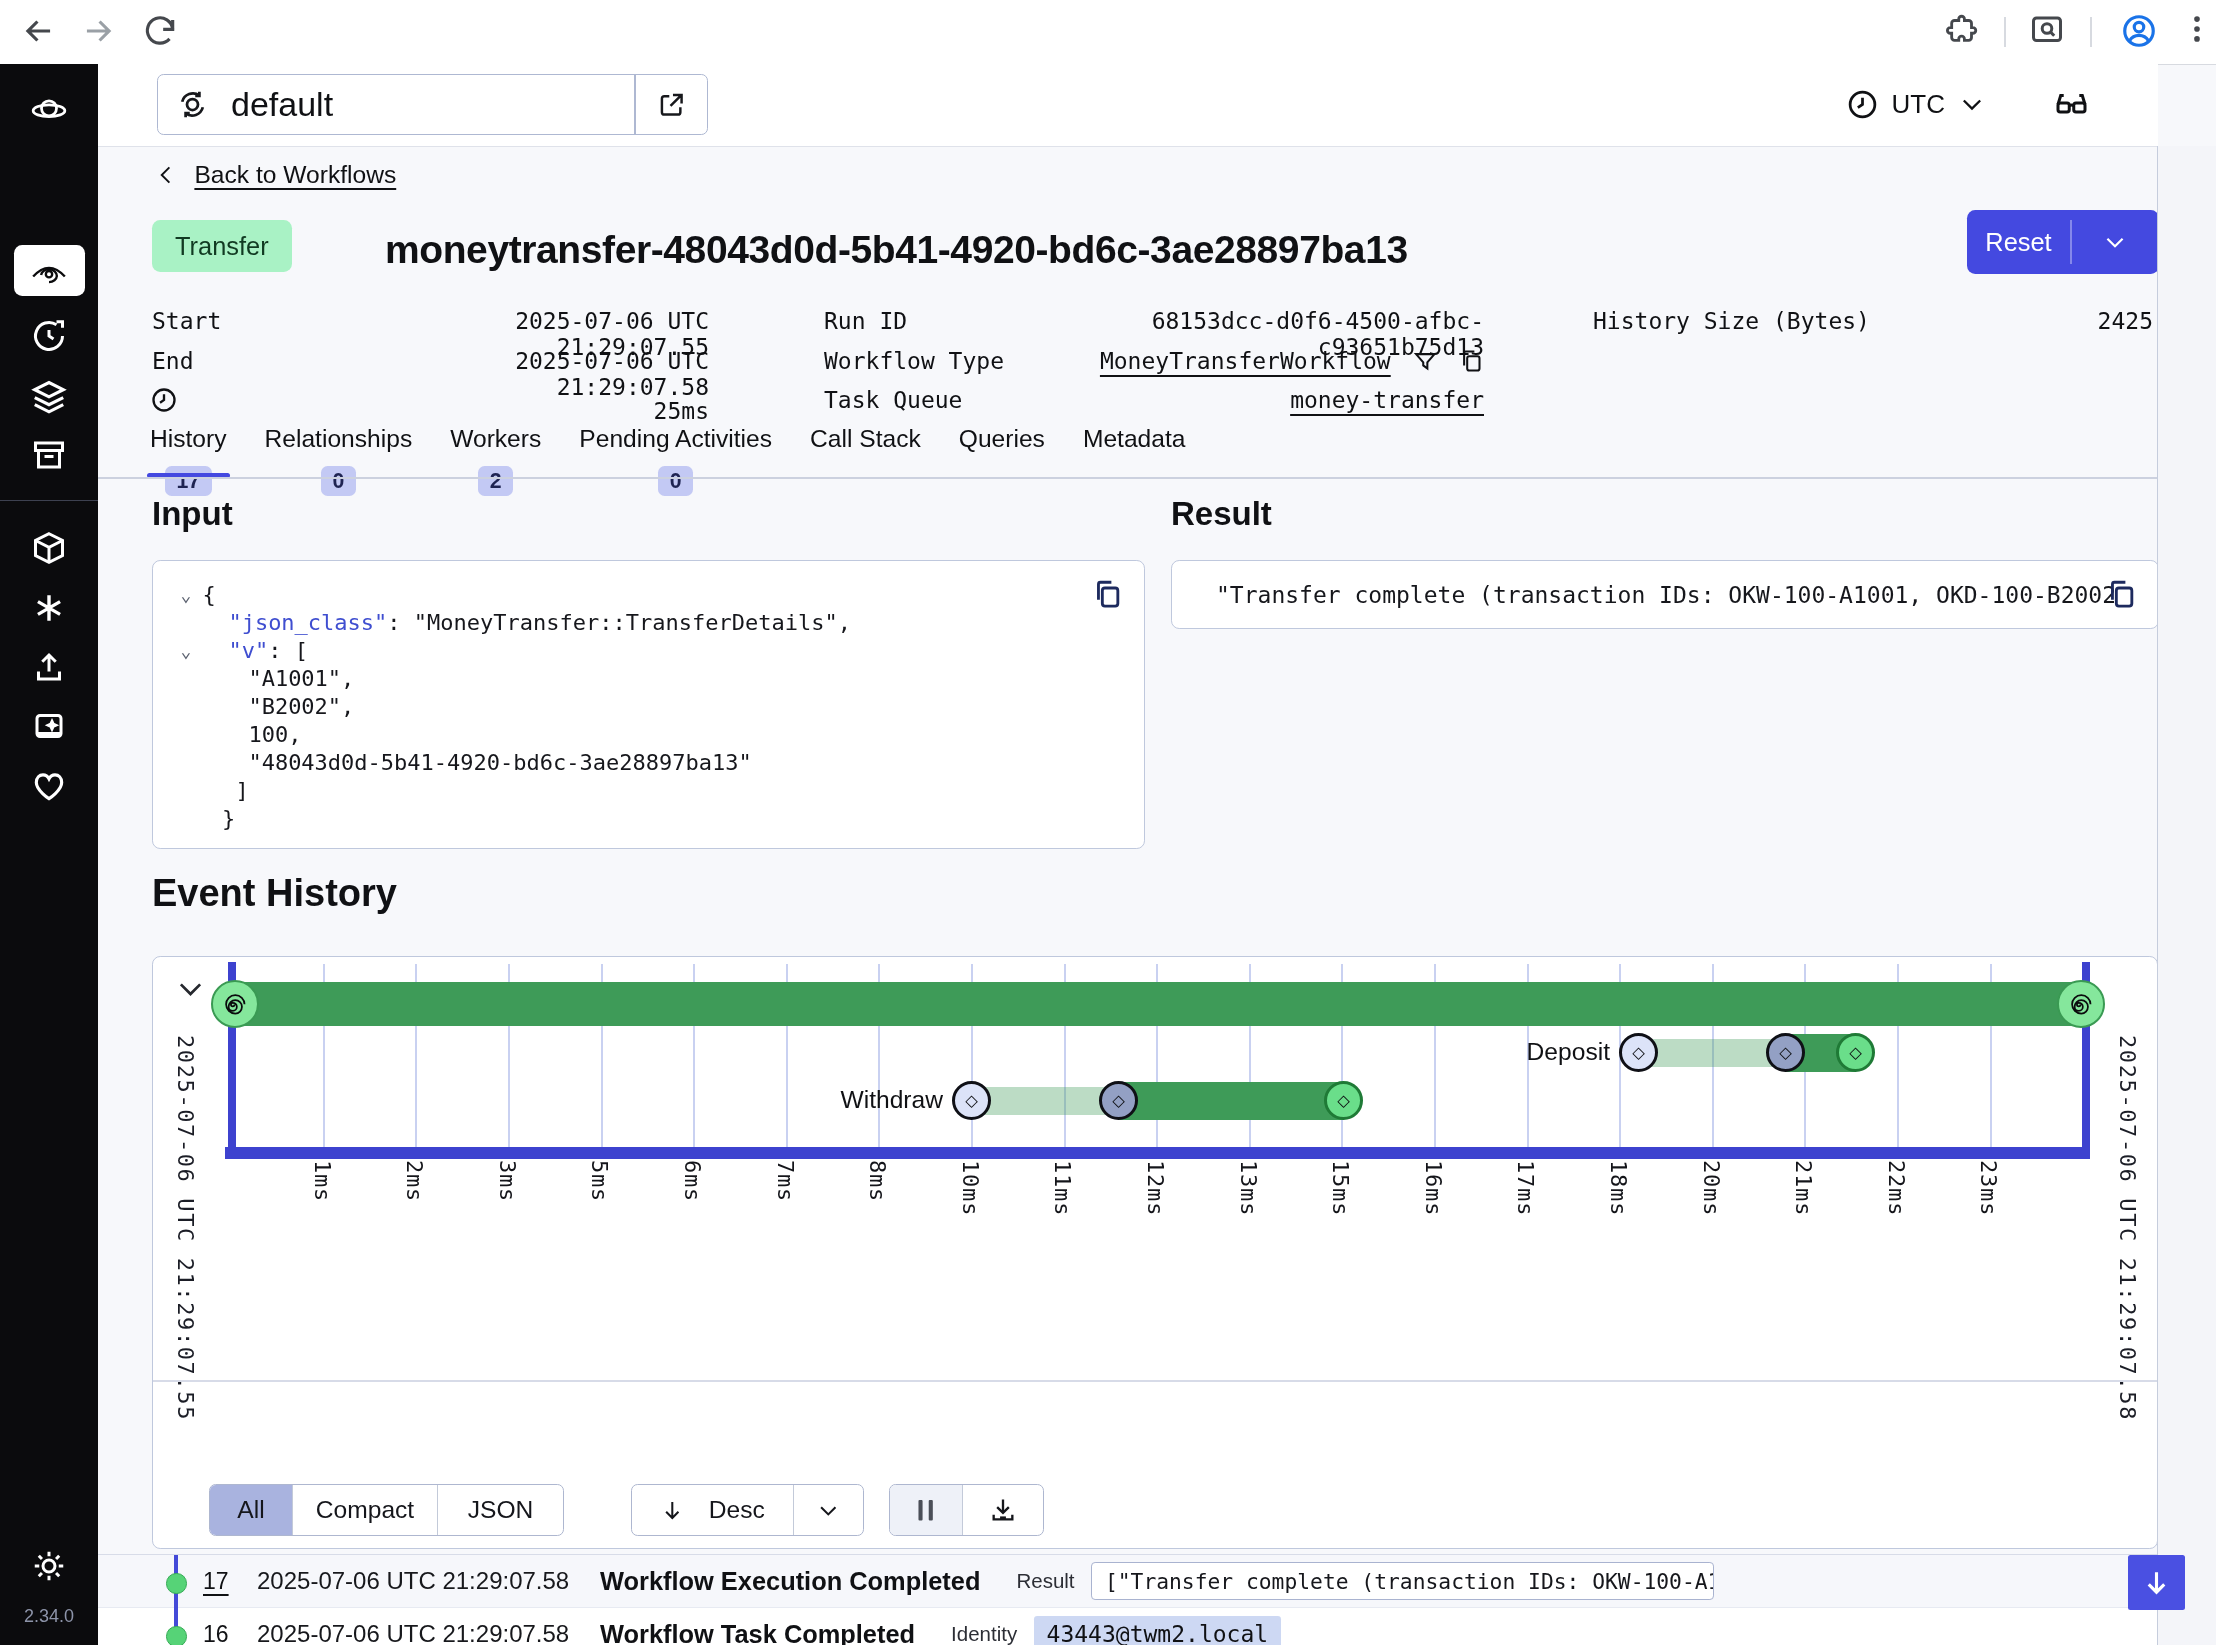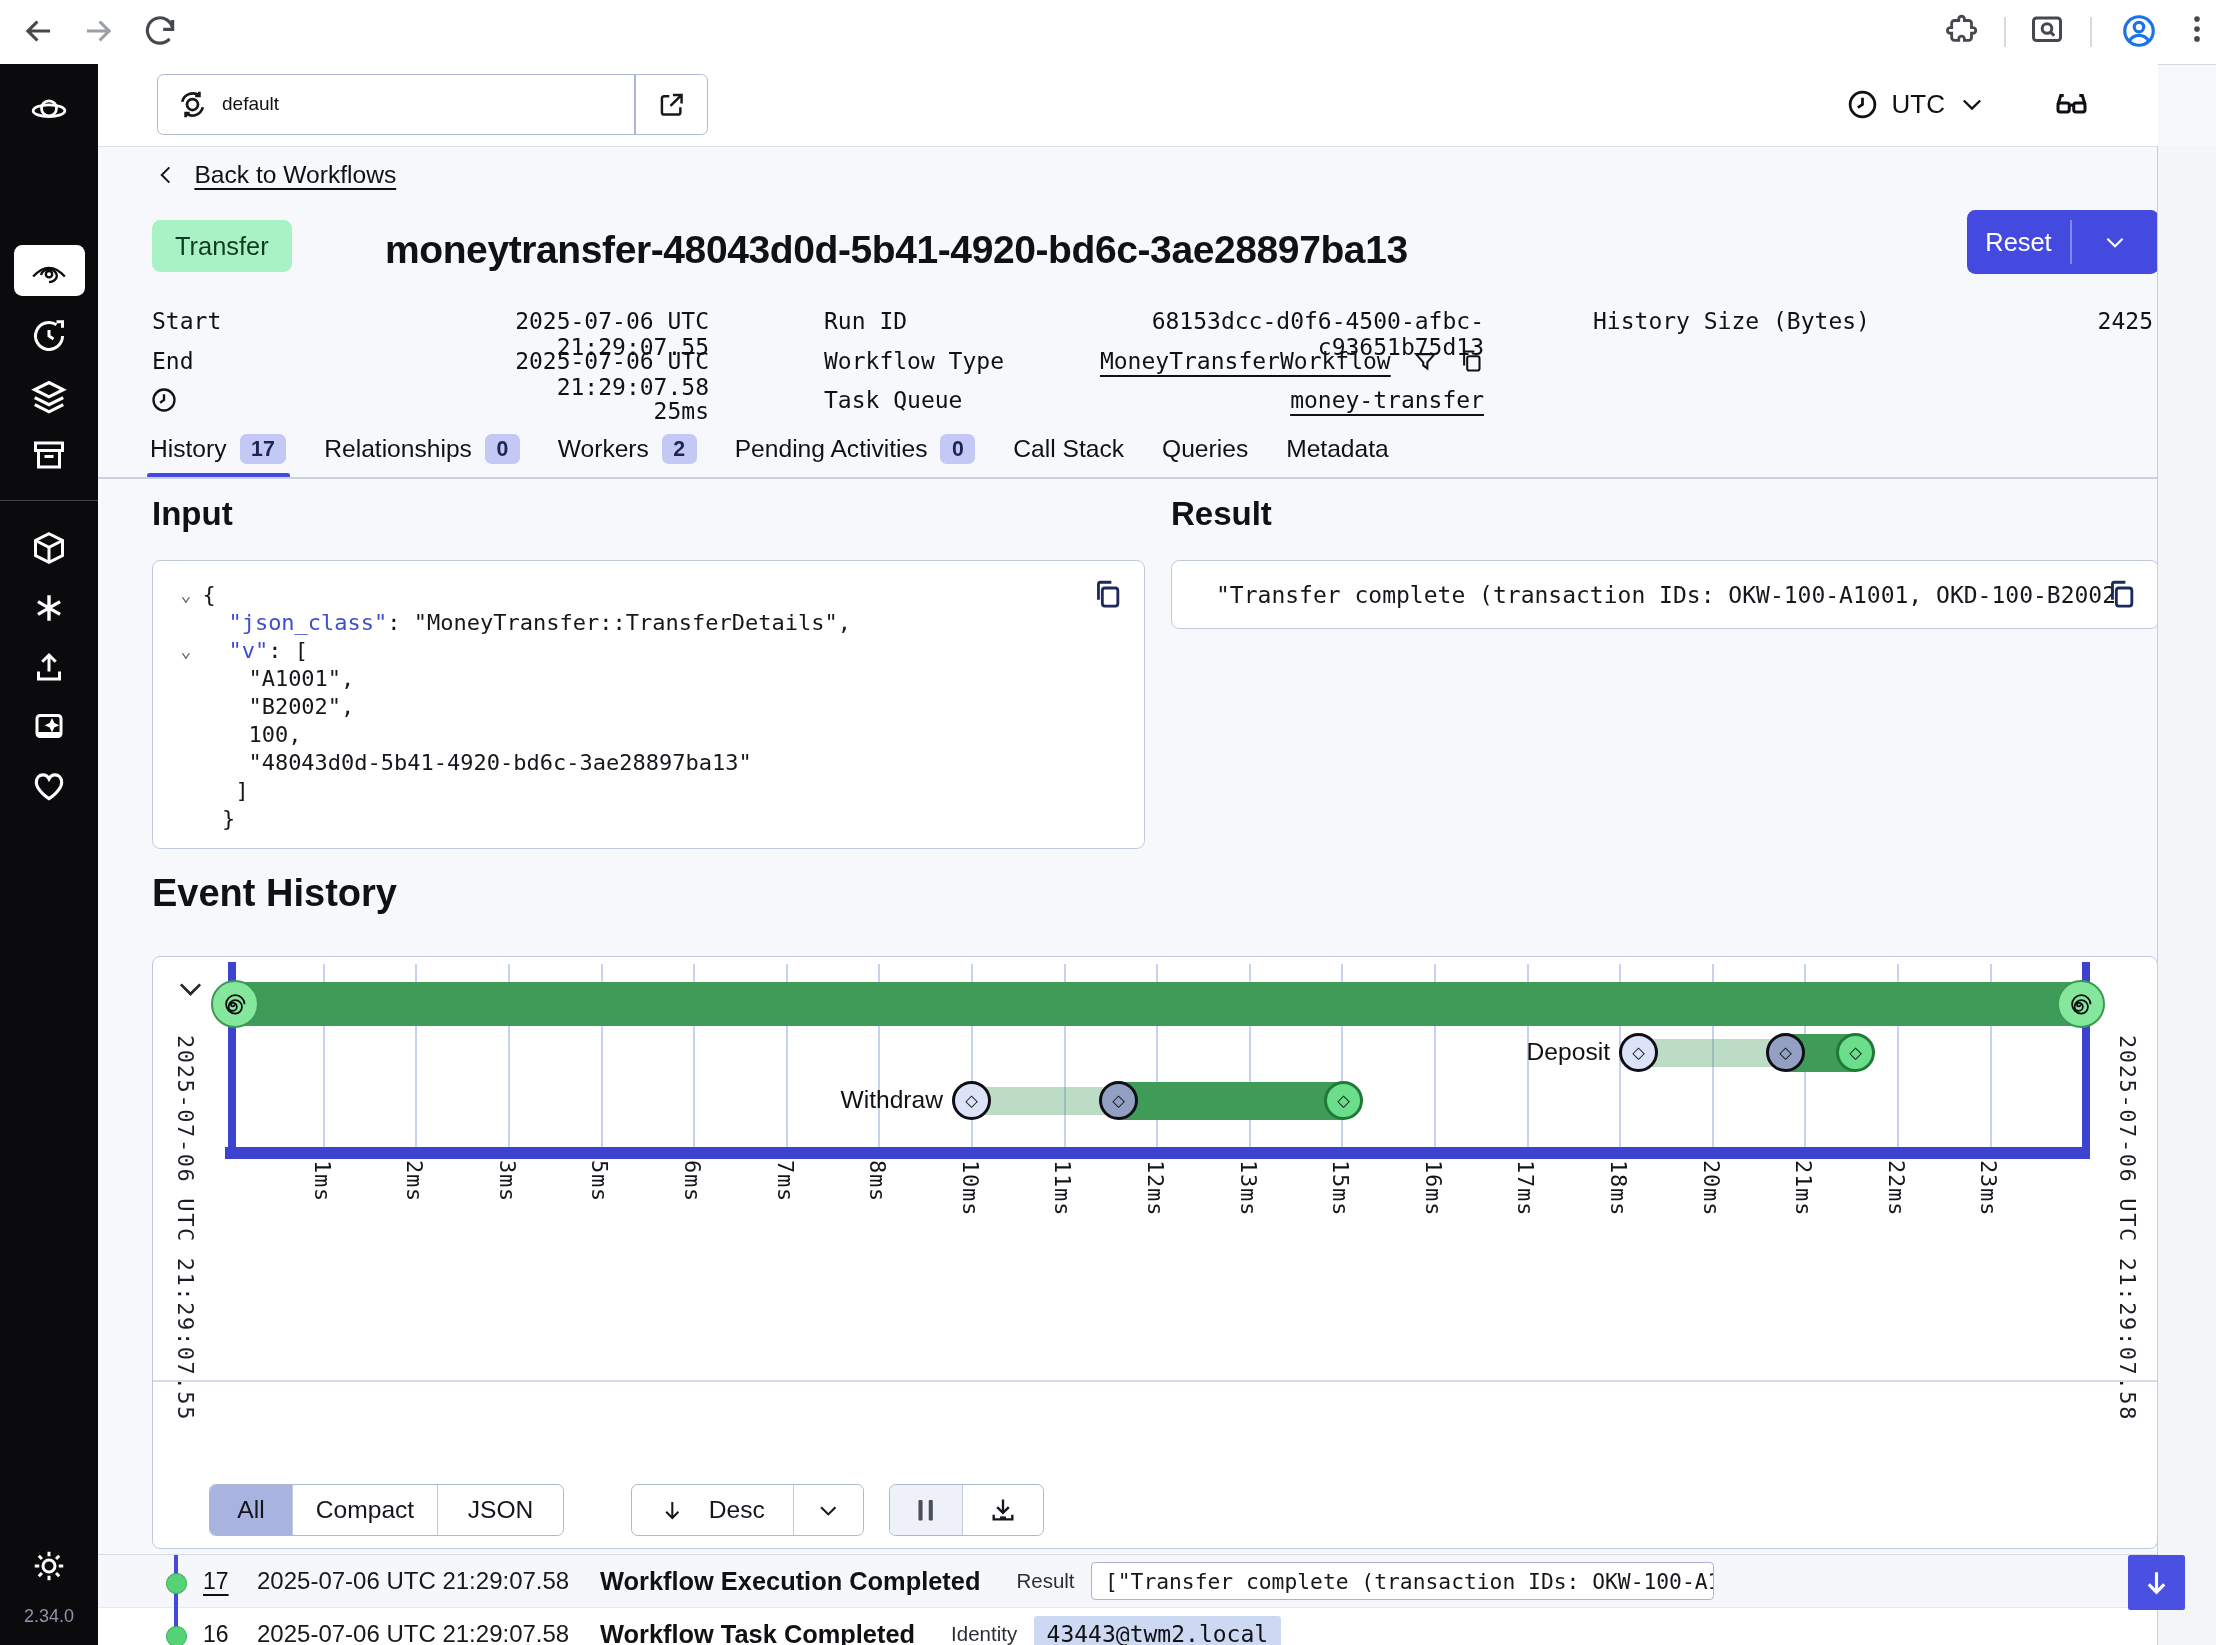--- a/index.html
+++ b/index.html
@@ -15,41 +15,41 @@
   .chromediv{position:absolute;top:17px;width:1.6px;height:29.5px;background:#d7dae0;}
   
   .sidebar{position:absolute;left:0;top:64px;width:98px;height:1581px;background:#0b0b0d;display:flex;flex-direction:column;align-items:center;}
   .sb-ic{width:38px;height:38px;color:#fff;display:flex;align-items:center;justify-content:center;}
   .sb-active{width:71px;height:51px;background:#fff;border-radius:8.2px;display:flex;align-items:center;justify-content:center;color:#0b0b0d;}
   .sb-divider{width:98px;height:1.6px;background:#3d4150;}
   .version{color:#8d94a9;font-size:18px;}
   
   .topbar{position:absolute;left:98px;top:64px;width:2060px;height:82px;background:#fff;border-bottom:1.6px solid #dfe2ea;}
   .nsbox{position:absolute;left:59px;top:9.8px;width:551px;height:61px;border:1.6px solid #aeb8d2;border-radius:6.6px;background:#fff;display:flex;align-items:center;box-sizing:border-box;}
-  .nslabel{font-size:19px;margin-left:13px;color:#101114;}
+  .nslabel{font-size:34px;margin-left:22px;color:#101114;}
   .nsdiv{width:1.6px;height:100%;background:#aeb8d2;margin-left:auto;}
   .nsext{width:71px;height:100%;display:flex;align-items:center;justify-content:center;color:#17181c;}
   .tzwrap{position:absolute;right:172px;top:13px;height:54px;display:flex;align-items:center;gap:13px;color:#101114;font-size:26px;}
   
   .content{position:absolute;left:98px;top:146px;width:2060px;height:1499px;}
   .backlink{position:absolute;left:57px;top:14.8px;display:flex;align-items:center;gap:16.4px;font-size:24.6px;color:#101114;}
   .backlink span{text-decoration:underline;text-underline-offset:4.9px;}
   .badge-complete{position:absolute;left:54px;top:74px;background:#a9f2c5;color:#113a22;font-size:25.4px;font-weight:500;padding:11.5px 23px;border-radius:8.2px;}
   .wf-title{position:absolute;left:287px;top:69px;font-size:39px;font-weight:600;letter-spacing:-0.4px;color:#101114;margin-top:13px;}
   .resetbtn{position:absolute;left:1869px;top:64px;width:192px;height:64px;background:#4449e0;border-radius:8.2px;display:flex;color:#fff;overflow:hidden;}
   .resetbtn .main{width:103px;display:flex;align-items:center;justify-content:center;font-size:25.4px;border-radius:6px;}
   .resetbtn .sep{width:1.6px;background:rgba(255,255,255,.35);margin:9.8px 0;}
   .resetbtn .chev{flex:1;display:flex;align-items:center;justify-content:center;font-size:24.6px;}
   .meta{font-size:23px;color:#101114;}
   .meta .lbl{position:absolute;}
   .meta .val{position:absolute;text-align:right;}
   .ulink{text-decoration:underline;text-underline-offset:5.7px;}
   
   .tabs{position:absolute;left:52px;top:279px;display:flex;gap:38px;align-items:center;height:48px;}
-  .tab{display:flex;align-items:center;gap:13px;font-size:24.6px;color:#101114;height:48px;position:relative;}
+  .tab{display:flex;align-items:center;gap:13px;font-size:24.6px;color:#101114;height:48px;position:relative;flex-direction:column;}
   .tab .cnt{background:#c3c9f4;color:#1f2452;font-size:21.3px;font-weight:700;border-radius:6.6px;padding:2.5px 11.5px;}
   .tab.active::after{content:"";position:absolute;left:-3.3px;right:-3.3px;bottom:-4.9px;height:4.9px;background:#4449e0;border-radius:2.5px;}
   .tabs-divider{position:absolute;left:0;top:331px;width:2060px;height:1.6px;background:#ccd1df;}
   
   .h2{position:absolute;font-size:33px;font-weight:700;color:#101114;}
   .panel{position:absolute;background:#fff;border:1.6px solid #bfc8dd;border-radius:8.2px;box-sizing:border-box;}
   .jsonline{display:flex;font-size:22px;line-height:28px;white-space:pre;}
   .jsonline .gut{width:33px;color:#5c6270;font-size:18px;text-align:center;}
   .jkey{color:#3f4ed0;}
   .copyic{position:absolute;color:#1d2a5e;}

